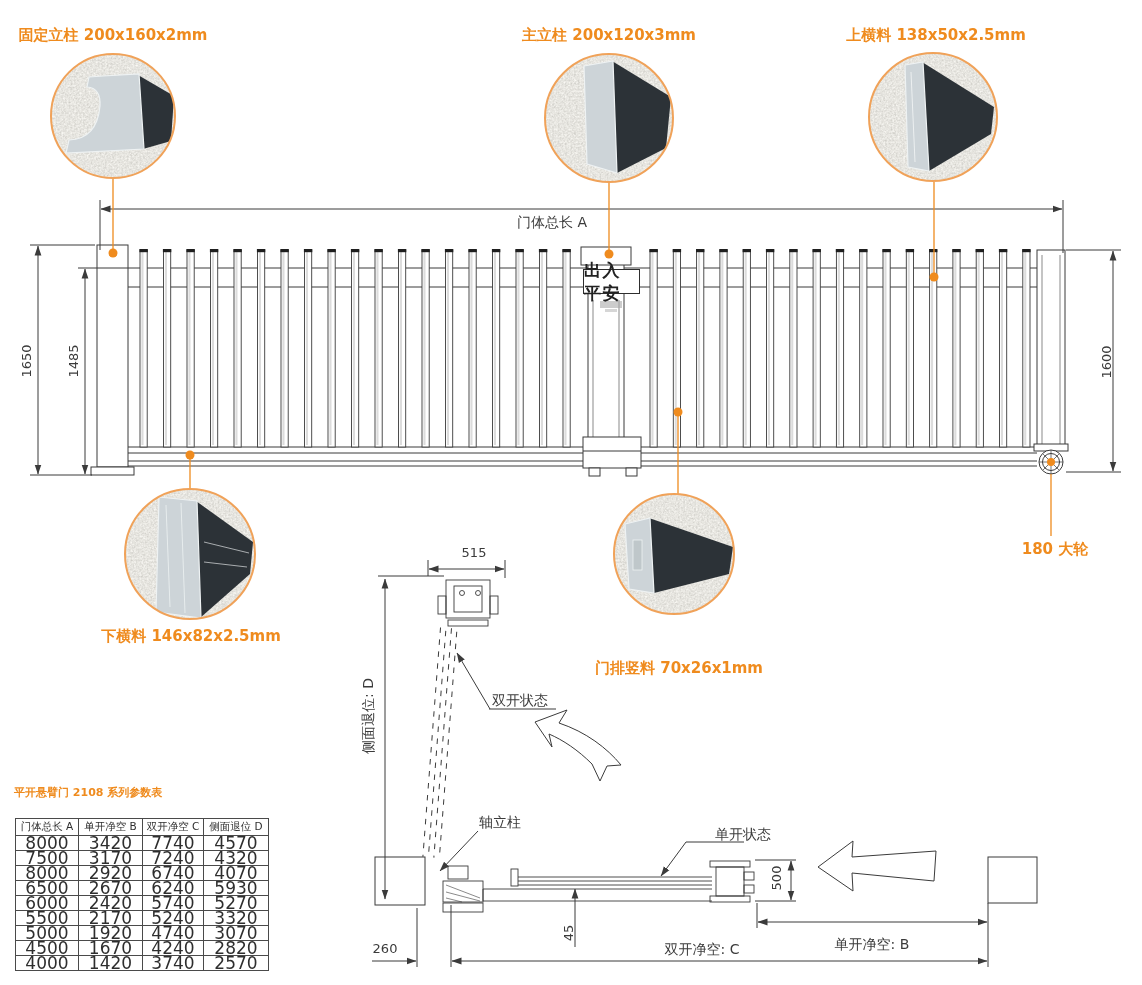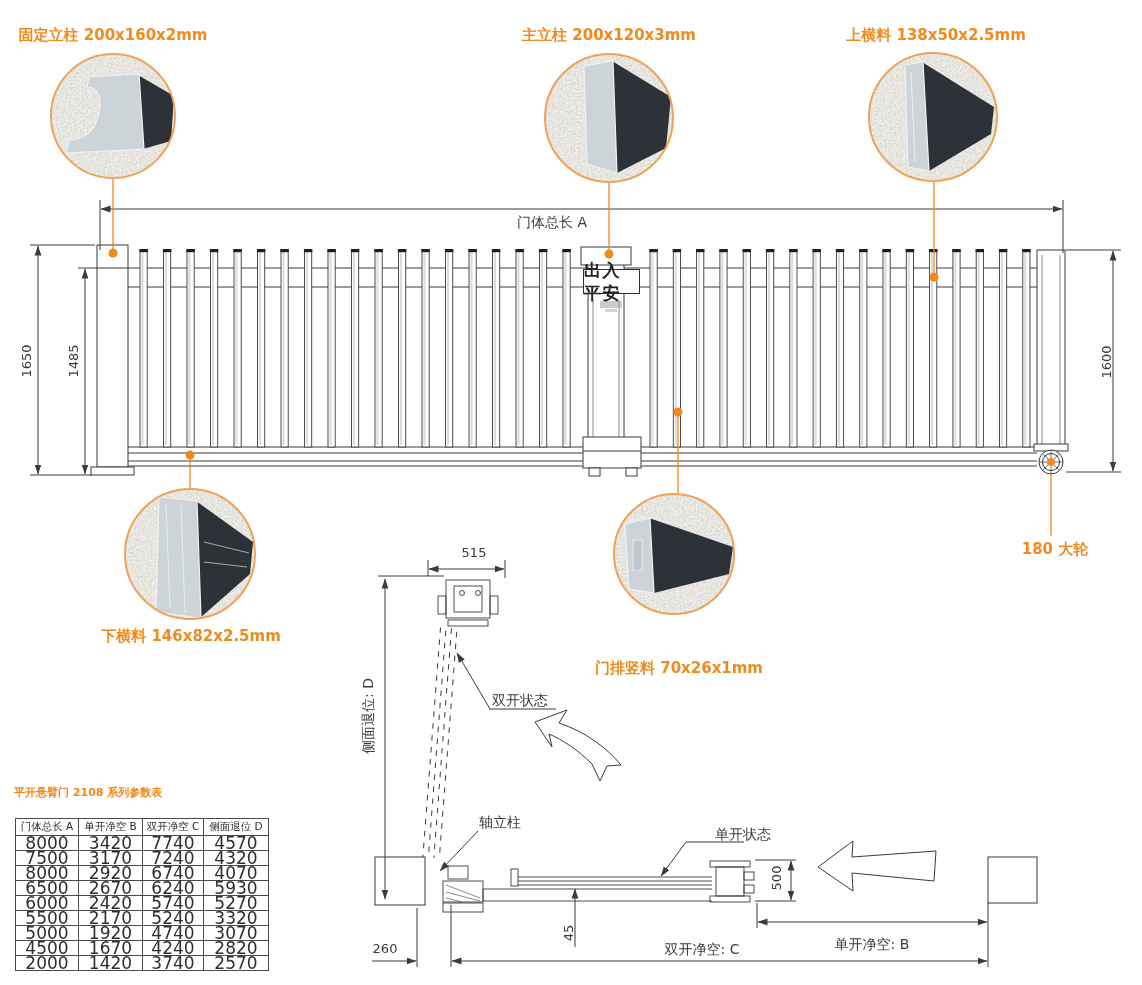--- a/index.html
+++ b/index.html
@@ -533,21 +533,21 @@
           <td>4740</td>
           <td>3070</td>
         </tr>
         <tr>
           <td>4500</td>
           <td>1670</td>
           <td>4240</td>
           <td>2820</td>
         </tr>
         <tr>
-          <td>2000</td>
+          <td>4000</td>
           <td>1420</td>
           <td>3740</td>
           <td>2570</td>
         </tr>
       </tbody>
 </table>
 
 </div>
 
 </body></html>

